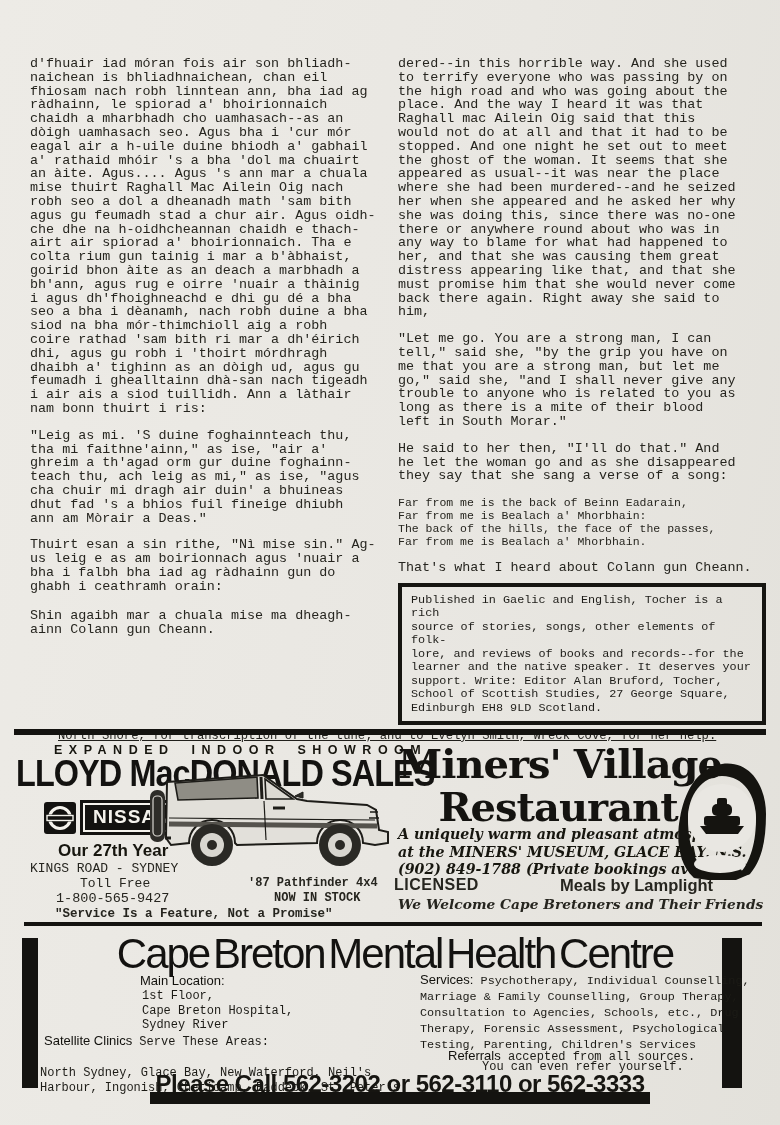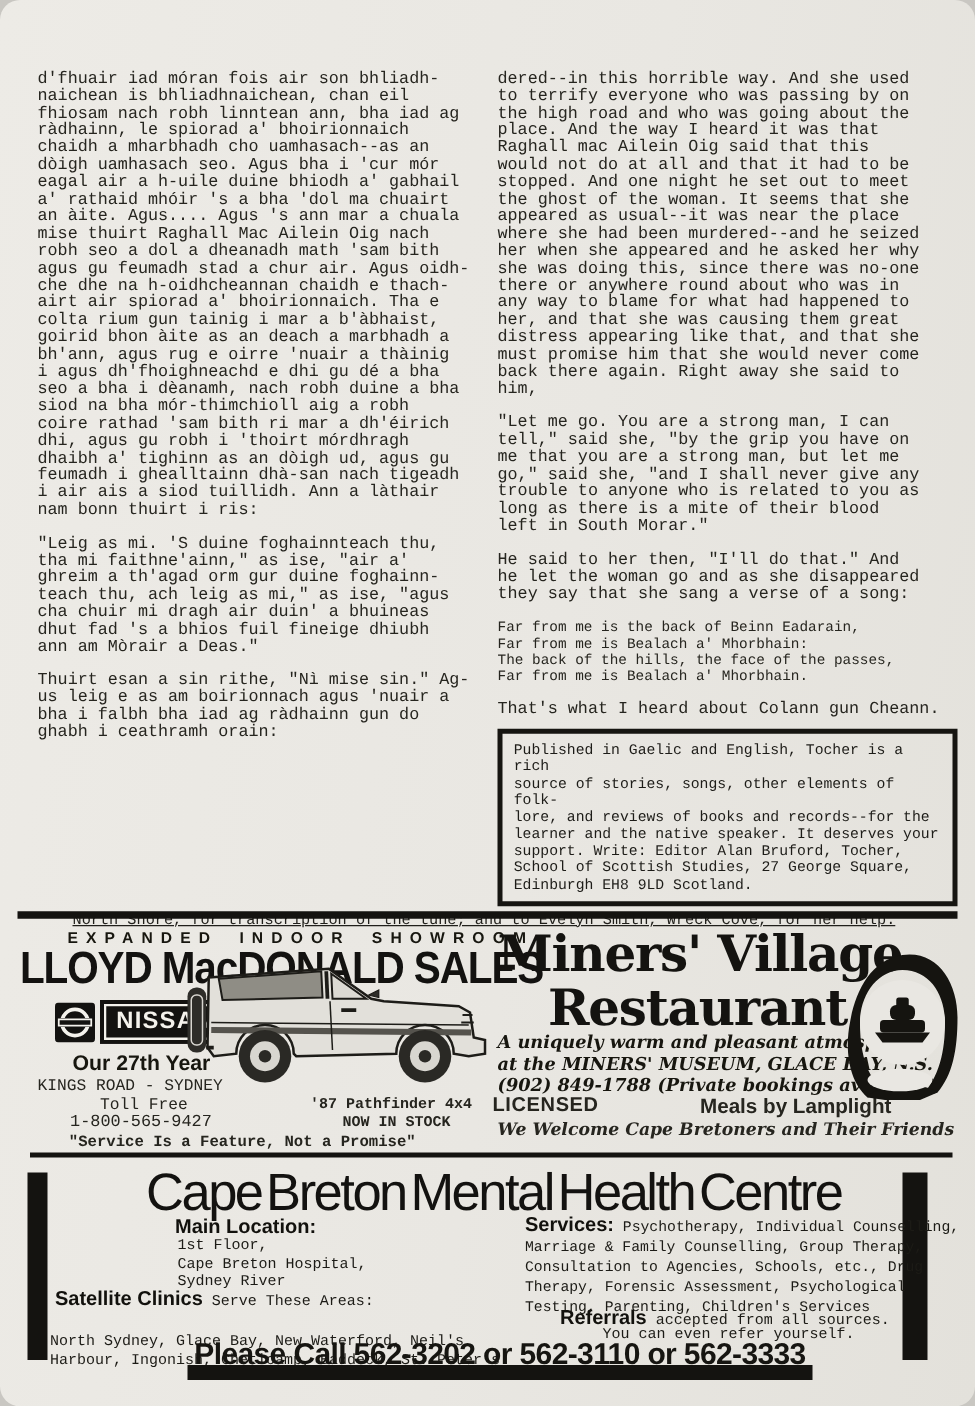--- a/index.html
+++ b/index.html
@@ -1,18 +1,18 @@
 <!DOCTYPE html>
 <html><head>
 <meta charset="utf-8">
 <style>
   html,body{margin:0;padding:0;background:#c9c7c2;}
   .page{position:relative;width:780px;height:1125px;margin:0 auto;overflow:hidden;
         background:linear-gradient(100deg,#edebe6 0%,#e9e7e2 55%,#e3e1db 100%);
-        color:#26251f;border-radius:16px;}
+        color:#26251f;}
   
   .tw{font-family:"Liberation Mono",monospace;font-size:13.4px;line-height:13.8px;
       white-space:pre;color:#26251f;}
   .para{margin:0 0 13px 0;}
   .tw-small{font-size:12.1px;line-height:13.6px;}
   .tw-vsmall{font-size:11.5px;line-height:13px;}
   .col{position:absolute;top:57px;}
   .col-left{left:30px;width:366px;}
   .col-right{left:398px;width:368px;}
   .tocher-box{border:4px solid #161511;padding:7px 9px 6px 9px;margin-top:6px;
@@ -49,21 +49,21 @@
       letter-spacing:-1px;color:#141310;white-space:nowrap;}
   .miners-script{left:398px;top:826px;width:330px;text-align:center;font-style:italic;font-weight:bold;
       font-size:14.2px;line-height:17.6px;color:#17160f;white-space:pre;}
   .licensed{left:394px;top:876px;font-weight:bold;font-size:16px;letter-spacing:.5px;}
   .meals{left:560px;top:876px;font-weight:bold;font-size:16.5px;}
   .welcome{left:398px;top:896px;width:340px;text-align:center;font-style:italic;font-weight:bold;
       font-size:13.8px;white-space:nowrap;}
   
   .mh-title{left:70px;top:930px;width:650px;text-align:center;font-weight:normal;font-size:42px;
       letter-spacing:-2px;word-spacing:-6px;color:#131210;white-space:nowrap;}
-  .mh-label{font-family:"Liberation Sans",sans-serif;font-weight:bold;font-size:16px;color:#12110d;}
+  .mh-label{font-family:"Liberation Sans",sans-serif;font-weight:normal;font-size:13px;color:#12110d;}
   .mh-mono{font-family:"Liberation Mono",monospace;font-size:12px;line-height:14.6px;white-space:pre;color:#1c1b16;}
   .mh-main-label{left:140px;top:973px;}
   .mh-main{left:142px;top:989px;}
   .mh-sat{left:44px;top:1031px;white-space:pre;}
   .mh-areas{left:40px;top:1046px;margin-top:20px;}
   .mh-services{left:420px;top:972px;white-space:pre;font-size:11.8px;}
   .mh-services .mh-mono{font-size:11.8px;line-height:15px;}
   .mh-ref{left:448px;top:1046px;white-space:pre;text-align:center;}
   .mh-ref2{left:482px;top:1060px;}
   .mh-call{left:150px;top:1070px;width:500px;text-align:center;font-weight:bold;font-size:24px;
@@ -107,20 +107,22 @@
 tha mi faithne'ainn," as ise, "air a'
 ghreim a th'agad orm gur duine foghainn-
 teach thu, ach leig as mi," as ise, "agus
 cha chuir mi dragh air duin' a bhuineas
 dhut fad 's a bhios fuil fineige dhiubh
 ann am Mòrair a Deas."</div>
     <div class="tw para" style="margin-bottom:16px">Thuirt esan a sin rithe, "Nì mise sin." Ag-
 us leig e as am boirionnach agus 'nuair a
 bha i falbh bha iad ag ràdhainn gun do
 ghabh i ceathramh orain:</div>
+    <div class="tw para">Shin agaibh mar a chuala mise ma dheagh-
+ainn Colann gun Cheann.</div>
   </div>
 
   <div class="col col-right">
     <div class="tw para">dered--in this horrible way. And she used
 to terrify everyone who was passing by on
 the high road and who was going about the
 place. And the way I heard it was that
 Raghall mac Ailein Oig said that this
 would not do at all and that it had to be
 stopped. And one night he set out to meet

